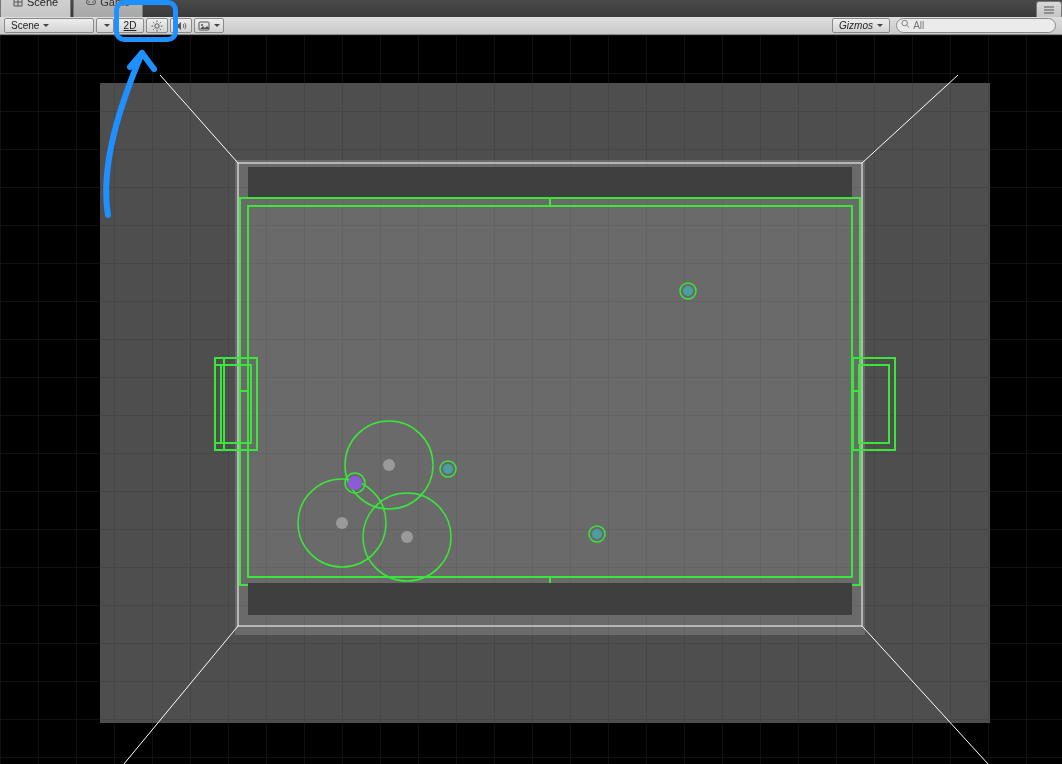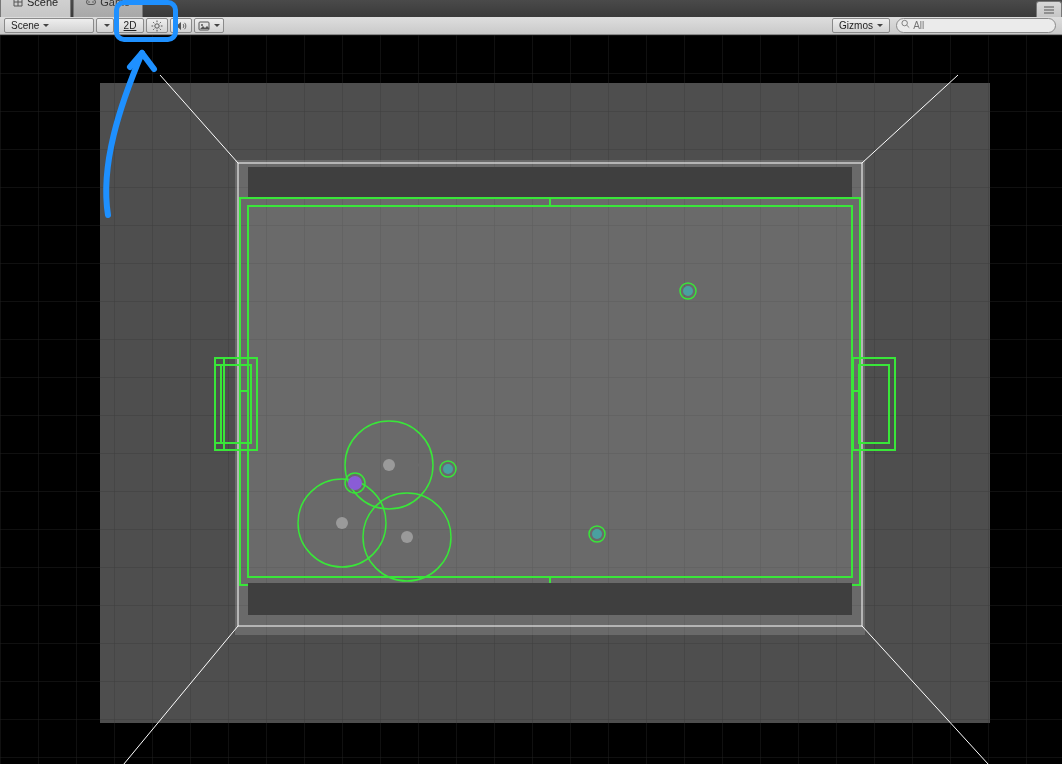--- a/index.html
+++ b/index.html
@@ -38,21 +38,21 @@
   .tbtn {
     height:15px; border:1px solid #8a8a8a; background:linear-gradient(#eee,#d3d3d3);
     display:flex; align-items:center; justify-content:center;
     padding:0 6px; margin-left:2px; cursor:pointer; color:#222;
     border-radius:2px; font-size:10px;
   }
   .tbtn.first { margin-left:4px; min-width:90px; justify-content:flex-start; }
   .tbtn.dd::after { content:""; margin-left:4px; border:3px solid transparent; border-top-color:#444; transform:translateY(1px); }
   .tbtn.icon { min-width:22px; padding:0; }
   .spacer { flex:1; }
-  .gizmos { margin-right:6px; }
+  .gizmos { margin-right:6px;font-style:italic; }
   .search-wrap {
     display:flex; height:15px; background:#ebebeb;
     border:1px solid #8a8a8a; border-radius:8px; padding:0 6px 0 4px; margin-right:6px;
     min-width:160px; color:#777;
   }
   .search-wrap input {
     border:none; outline:none; background:transparent; width:100%;
     font-size:10px; margin-left:3px; color:#333;
   }
 

